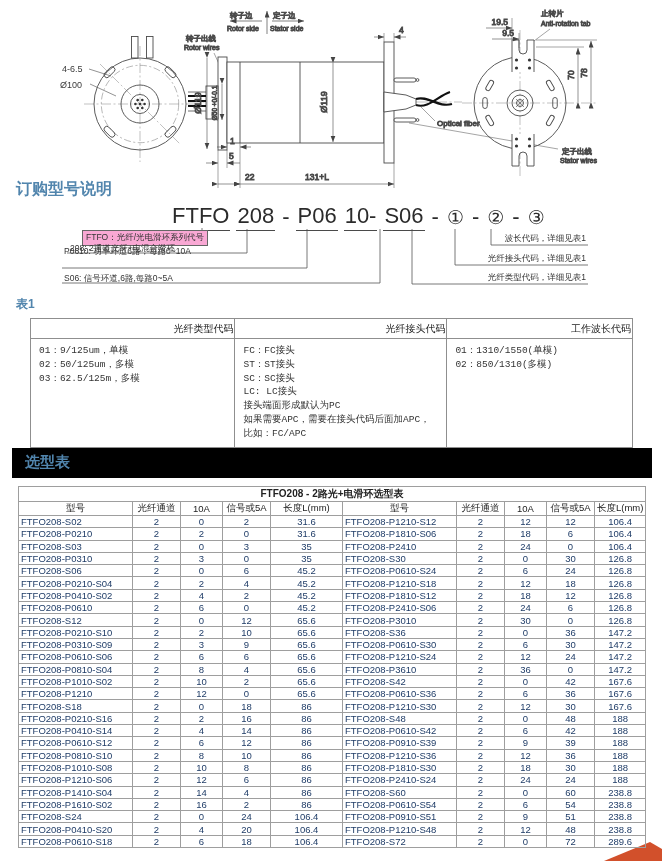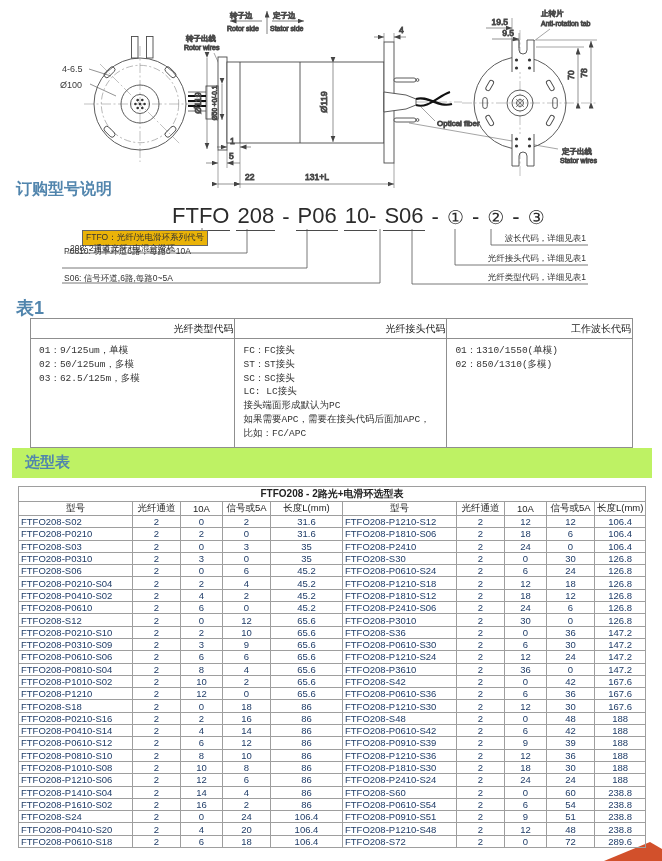--- a/index.html
+++ b/index.html
@@ -1,39 +1,39 @@
 <!DOCTYPE html>
 <html><head>
 <meta charset="utf-8">
 <style>
   html,body{margin:0;padding:0;background:#fff;}
   #page{position:relative;width:662px;height:861px;background:#fff;overflow:hidden;
         font-family:"Liberation Sans",sans-serif;color:#222;}
   svg text{font-family:"Liberation Sans",sans-serif;fill:#3a3a3a;}
   .heading{position:absolute;font-weight:bold;color:#5185ad;font-size:16px;}
-  .heading.small{font-size:18px;}
+  .heading.small{font-size:12px;}
   
   #model-line{position:absolute;left:171px;top:203px;font-size:22px;color:#2b2b2b;
               display:flex;align-items:flex-end;white-space:pre;}
   #model-line .seg{margin-left:6px;padding:0 1px 1px 1px;}
   #model-line .seg:first-child{margin-left:0;}
   #model-line .u{border-bottom:1.2px solid #4a4a4a;}
   #model-line .circ{font-size:19px;line-height:24px;}
   .callout-label{position:absolute;font-size:8.5px;color:#333;white-space:nowrap;}
-  .callout-label.boxed{border:1px solid #666;padding:1px 3px;background:#eab308;}
+  .callout-label.boxed{border:1px solid #666;padding:1px 3px;background:#f9a8d4;}
   .callout-label.right{width:168px;text-align:right;}
   
   #table1{position:absolute;left:30px;top:318px;width:603px;border-collapse:collapse;
           font-size:9.5px;color:#333;}
   #table1 th{border:1px solid #8f8f8f;height:17px;font-weight:normal;font-size:10px;
              color:#222;text-align:right;}
   #table1 td{border:1px solid #8f8f8f;vertical-align:top;padding:5px 8px 6px 8px;}
   .t1line{line-height:13.8px;white-space:nowrap;font-family:Liberation Mono, monospace;}
   
-  #sel-band{position:absolute;left:12px;top:448px;width:640px;height:30px;background:#bef264;}
+  #sel-band{position:absolute;left:12px;top:448px;width:640px;height:30px;background:#000000;}
   #sel-band .heading-text{position:absolute;left:13px;top:5px;font-size:15px;font-weight:bold;color:#5185ad;}
   
   #sel-table{position:absolute;left:18px;top:486px;width:627px;border-collapse:collapse;
              table-layout:fixed;font-size:9.5px;color:#1f3c67;}
   #sel-table td{border:1px solid #9e9e9e;height:11.3px;padding:0 2px;text-align:center;
                 overflow:hidden;white-space:nowrap;}
   #sel-table td.model{text-align:left;}
   #sel-table td.hd{color:#222;height:13px;}
   #sel-table td.title-cell{font-weight:bold;color:#222;height:13px;font-size:10px;}
   #overlay{position:absolute;left:0;top:0;z-index:0;}

